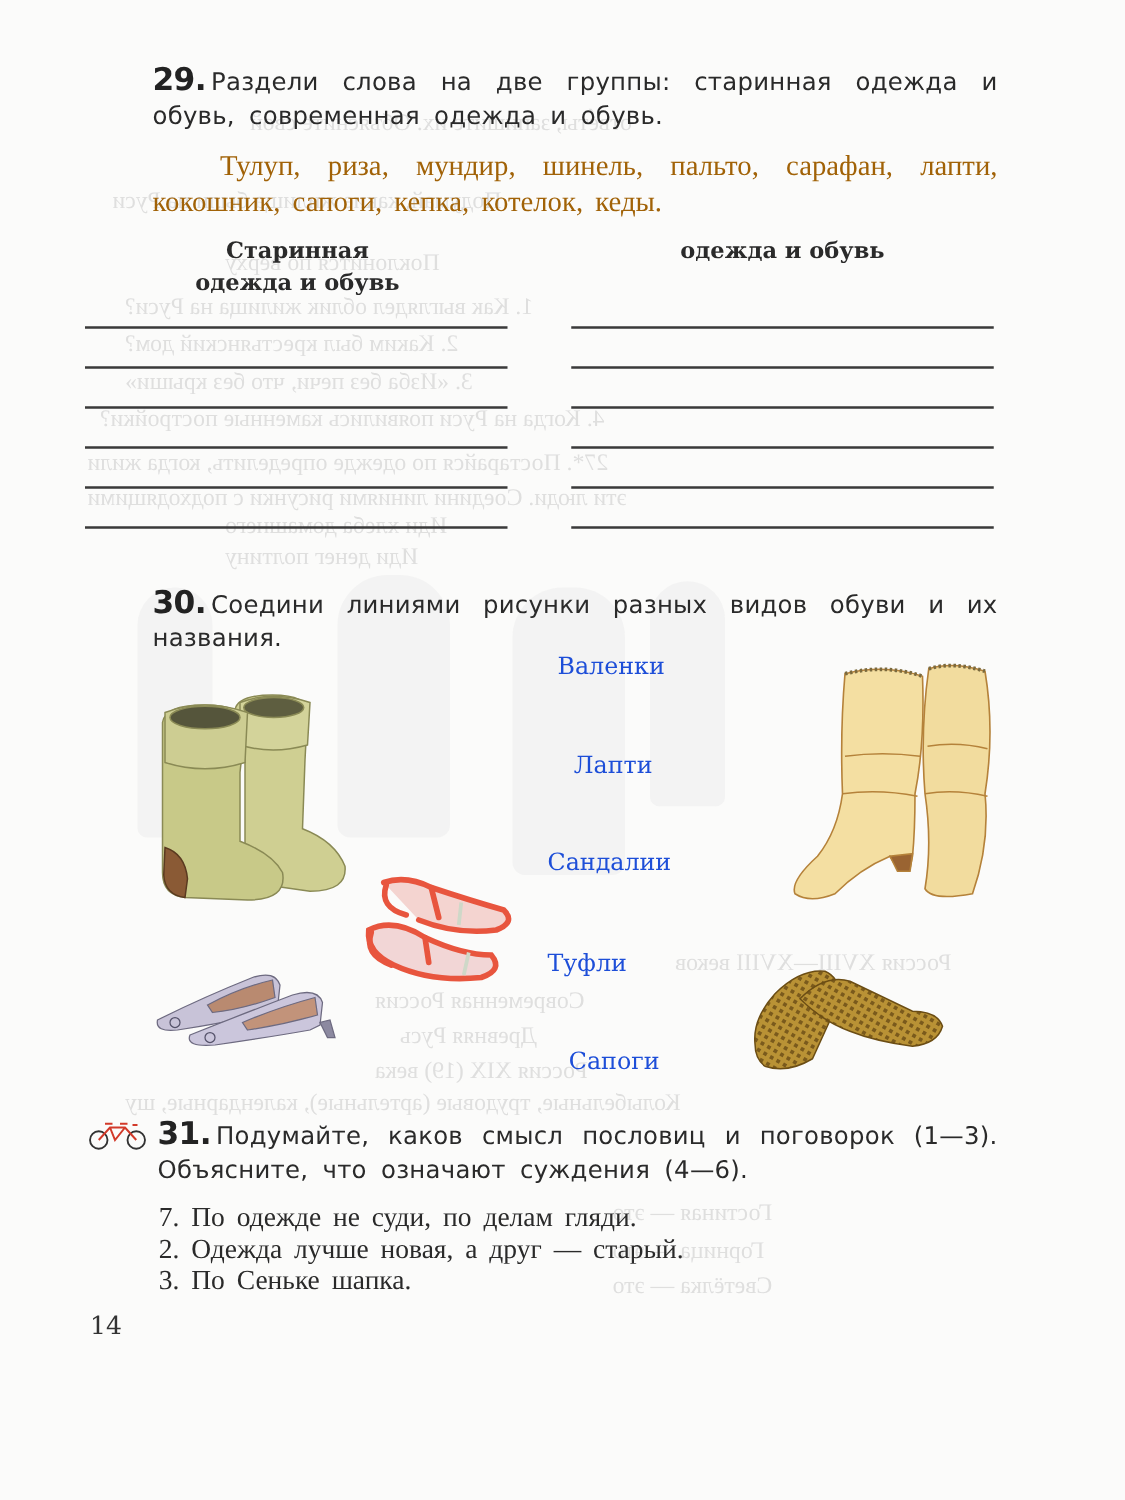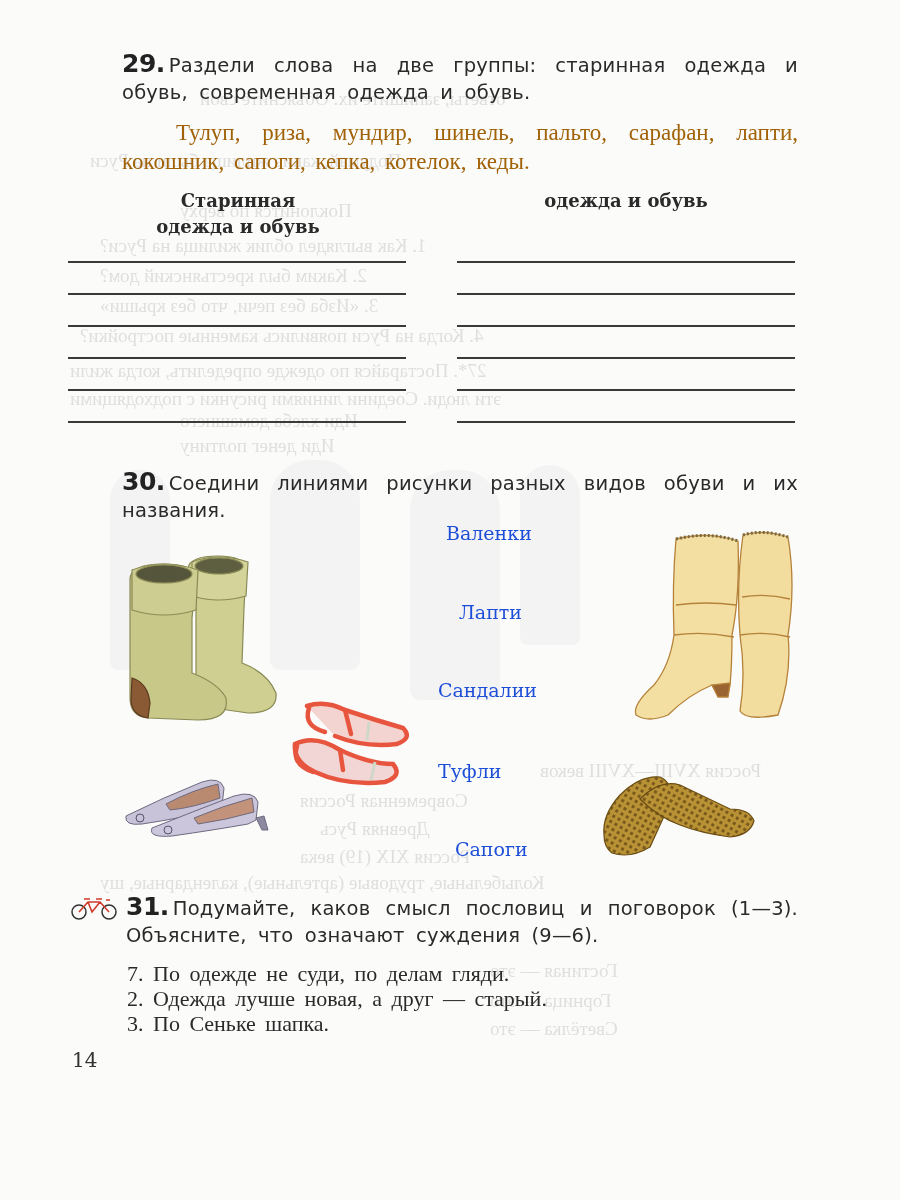--- a/index.html
+++ b/index.html
@@ -161,21 +161,21 @@
   </svg>
 </section>
 
 <section>
   <svg class="pic" style="left:70px; top:895px;" width="48" height="26" viewBox="0 0 48 26">
     <circle cx="9" cy="17" r="7" fill="none" stroke="#333" stroke-width="1.5"></circle>
     <circle cx="39" cy="17" r="7" fill="none" stroke="#333" stroke-width="1.5"></circle>
     <path d="M9 17 L18 7 L30 7 L39 17 M18 7 L22 17 L30 7 M14 4 L20 4 M26 4 L32 4 M36 5 L40 5" fill="none" stroke="#d23a2a" stroke-width="1.6"></path>
   </svg>
   <div class="task" style="top:893px; left:126px; width:672px;">
-    <span class="task-num">31.</span><span>Подумайте, каков смысл пословиц и поговорок (1—3). Объясните, что означают суждения (9—6).</span>
+    <span class="task-num">31.</span><span>Подумайте, каков смысл пословиц и поговорок (1—3). Объясните, что означают суждения (4—6).</span>
   </div>
   <div>
     <div class="proverb" style="top:961px;">7. По одежде не суди, по делам гляди.</div>
     <div class="proverb" style="top:986px;">2. Одежда лучше новая, а друг — старый.</div>
     <div class="proverb" style="top:1011px;">3. По Сеньке шапка.</div>
   </div>
 </section>
 
 <div class="page-num">14</div>
 

